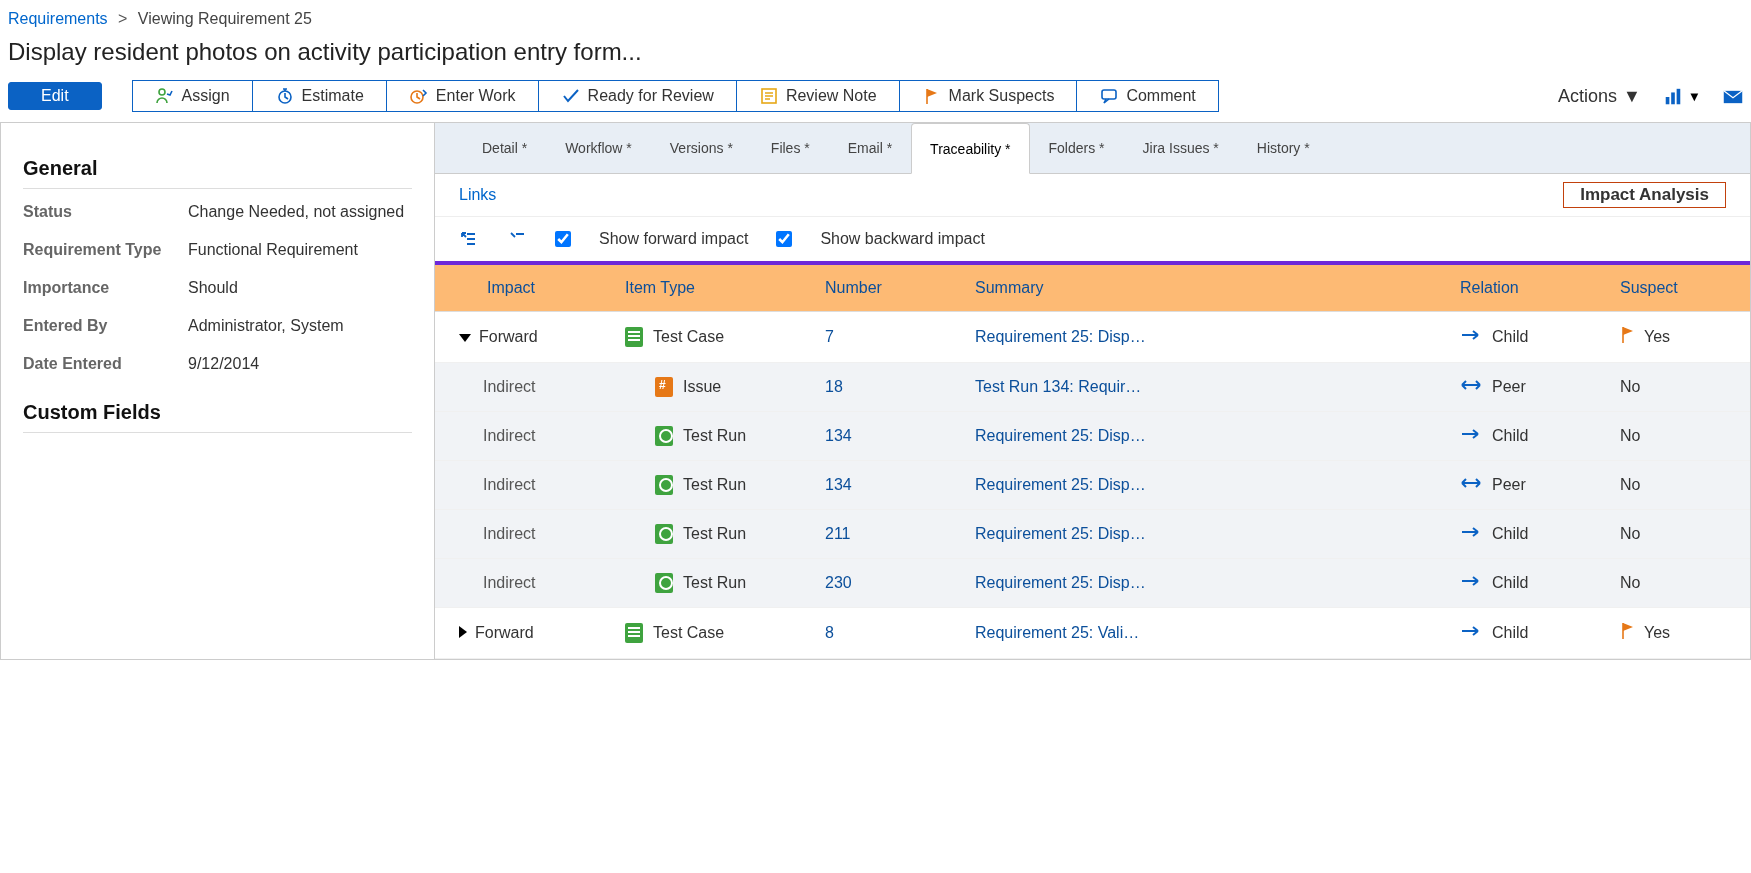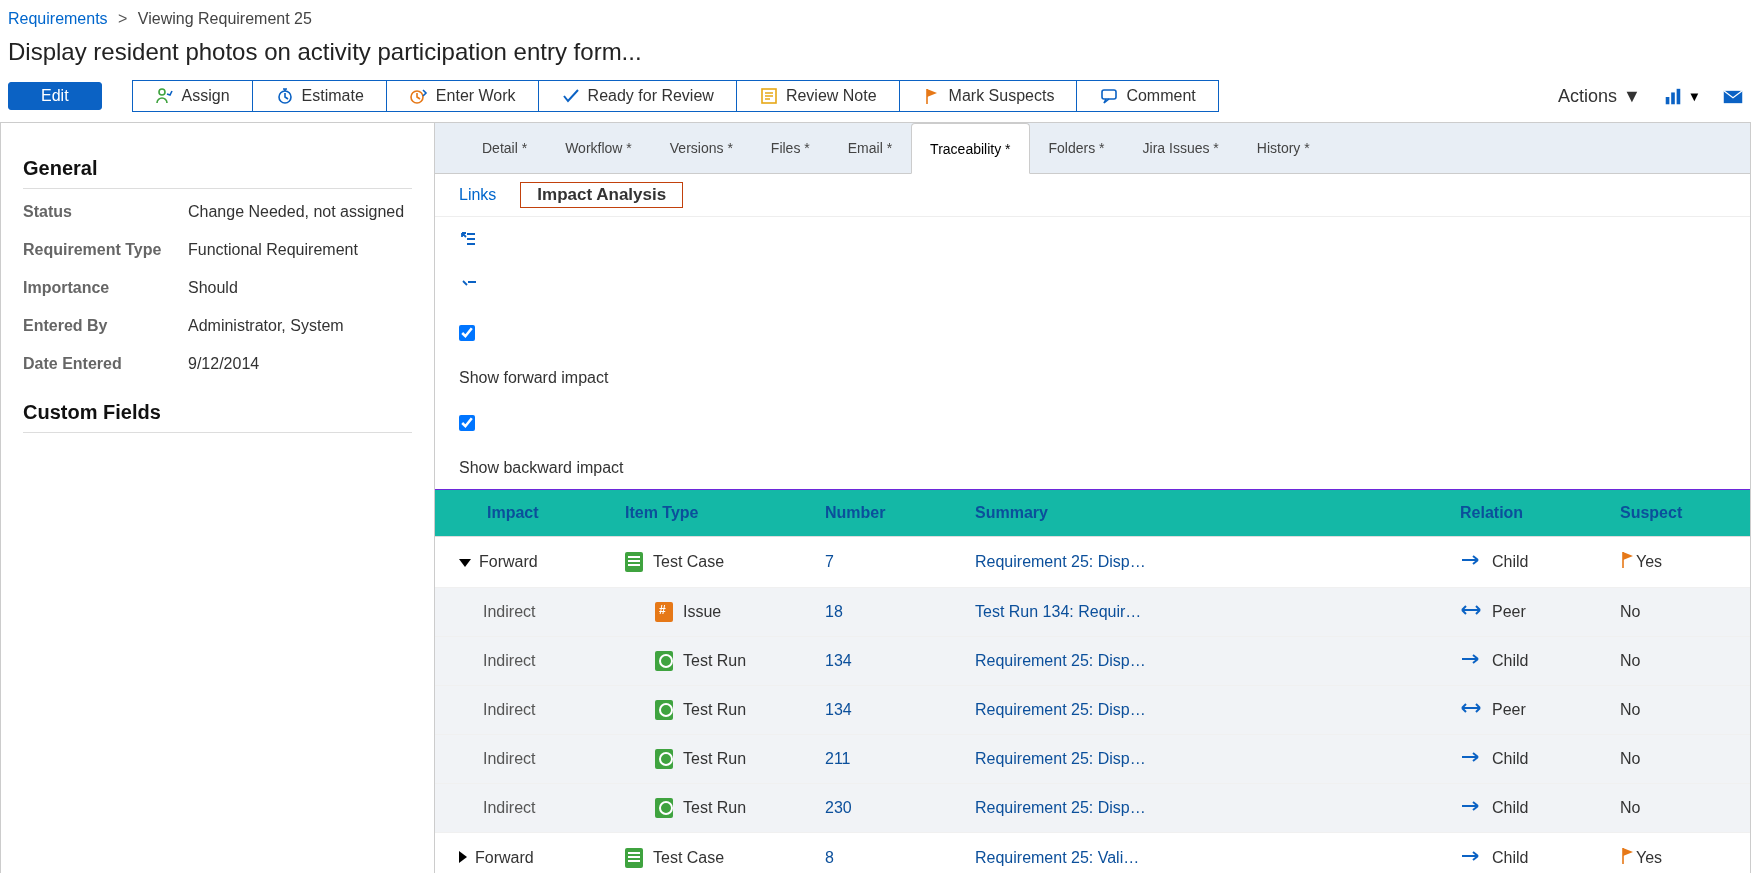--- a/index.html
+++ b/index.html
@@ -38,47 +38,47 @@
 .field-row { display: flex; margin-bottom: 20px; }
 .field-label { width: 165px; font-size: 16px; font-weight: bold; color: #666; }
 .field-value { flex: 1; font-size: 16px; color: #333; }
 
 
 .tabs { display: flex; background: #e8eef5; border-bottom: 1px solid #ccc; padding-left: 28px; }
 .tab { padding: 16px 18px; font-size: 14px; color: #444; cursor: pointer; border: 1px solid transparent; background: none; }
 .tab.active { background: #fff; border: 1px solid #ccc; border-bottom: 1px solid #fff; margin-bottom: -1px; font-weight: normal; color: #000; border-radius: 4px 4px 0 0; }
 
 
-.subtabs { padding: 8px 24px; display: flex; align-items: center; gap: 24px; border-bottom: 1px solid #eee; }
+.subtabs { padding: 8px 24px; display: flex; align-items: center; gap: 24px; border-bottom: 1px solid #eee; justify-content: space-between; }
 .subtab-link { color: #0066cc; font-size: 16px; cursor: pointer; }
 .subtab-active { border: 1px solid #c2410c; padding: 2px 16px; font-weight: bold; font-size: 17px; background: #fff; }
 
 
-.filterbar { padding: 12px 24px; display: flex; gap: 28px; font-size: 16px; flex-direction: column; }
+.filterbar { padding: 12px 24px; display: flex; align-items: center; gap: 28px; font-size: 16px; }
 .chk { width: 16px; height: 16px; }
 
 
 .impact-table { width: 100%; border-collapse: collapse; }
-.impact-table thead th { text-align: left; font-size: 16px; font-weight: bold; color: #0b4f9b; padding: 14px 10px; background: #14b8a6; border-top: 1px solid #6d28d9; border-bottom: 1px solid #ddd; }
+.impact-table thead th { text-align: left; font-size: 16px; font-weight: normal; color: #0b4f9b; padding: 14px 10px; background: #fdba74; border-top: 4px solid #6d28d9; border-bottom: 1px solid #ddd; }
 .impact-table tbody td { padding: 14px 10px; font-size: 16px; vertical-align: middle; border-bottom: 1px solid #f0f0f0; }
 .indent-block td { background: #f1f3f6; }
 .col-impact { width: 180px; }
 .col-type { width: 200px; }
 .col-num { width: 150px; }
 .col-summary { width: auto; }
 .col-rel { width: 160px; }
 .col-sus { width: 140px; }
 .num-link, .sum-link { color: #0b4f9b; }
 .triangle { display: inline-block; width: 0; height: 0; margin-right: 8px; }
 .tri-down { border-left: 6px solid transparent; border-right: 6px solid transparent; border-top: 8px solid #000; }
 .tri-right { border-top: 6px solid transparent; border-bottom: 6px solid transparent; border-left: 8px solid #000; }
 .indent1 { padding-left: 48px !important; color: #555; }
 .itype { display: flex; align-items: center; gap: 10px; }
 .rel { display: flex; align-items: center; gap: 10px; }
-.sus { display: flex; align-items: center; }
+.sus { display: flex; align-items: center; gap: 8px; }
 
 
 .ticon { width:18px; height:20px; display:inline-block; border-radius:2px; position:relative; }
 .ticon-tc { background:#3fa33f; }
 .ticon-tc::before { content:""; position:absolute; top:4px; left:3px; right:3px; height:2px; background:#fff; box-shadow: 0 4px 0 #fff, 0 8px 0 #fff; }
 .ticon-issue { background:#e67817; }
 .ticon-issue::before { content:"#"; color:#fff; font-size:12px; position:absolute; top:1px; left:4px; font-weight:bold; }
 .ticon-tr { background:#3fa33f; }
 .ticon-tr::before { content:""; position:absolute; left:4px; top:3px; width:10px; height:10px; border:2px solid #fff; border-radius:50%; }
 </style>

